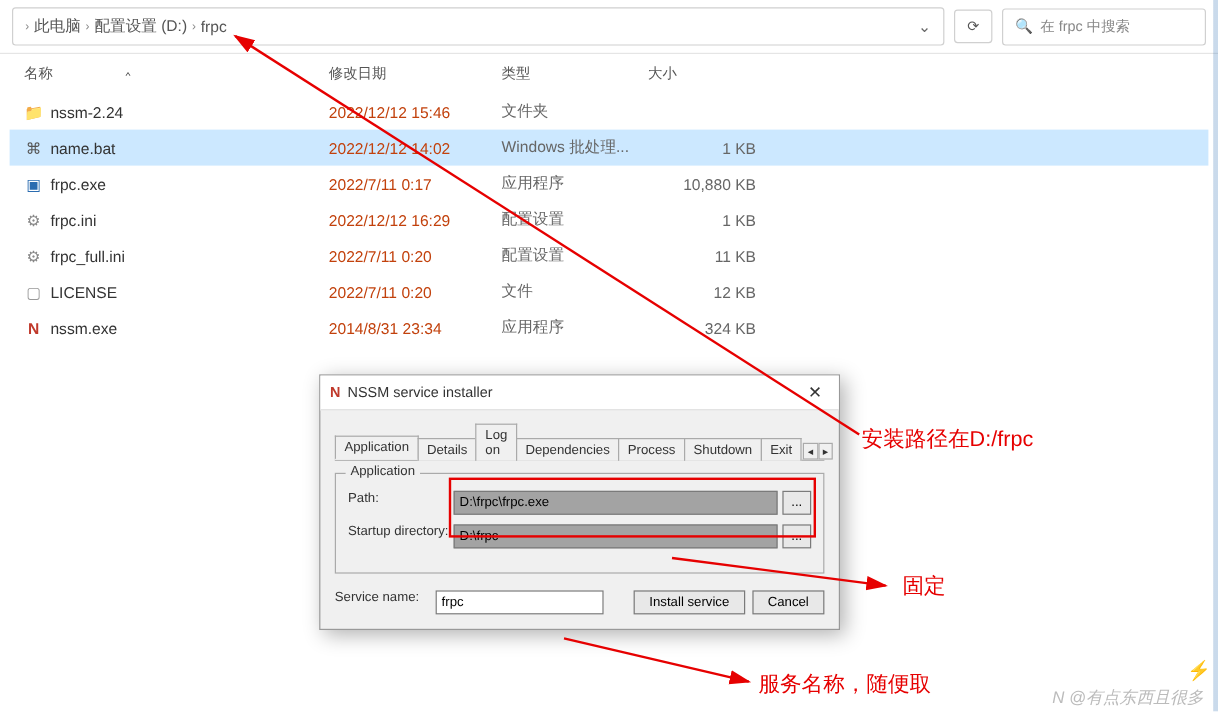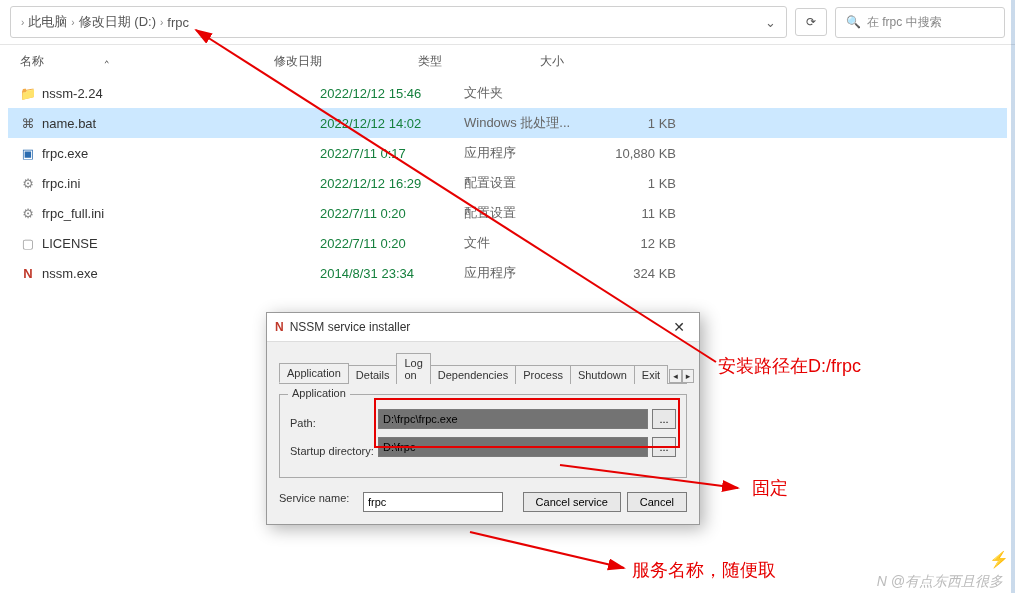--- a/index.html
+++ b/index.html
@@ -61,21 +61,21 @@
     .file-list { padding: 2px 8px; }
     .row {
       display: flex;
       align-items: center;
       padding: 6px 12px;
       font-size: 13px;
       color: #333;
     }
     .row.selected { background: #cce8ff; }
     .row > .c1 { width: 254px; display:flex; align-items:center; gap:6px;}
-    .row > .c2 { width: 144px; color: #15803d; margin-left: 46px; }
+    .row > .c2 { width: 144px; color: #c2410c; }
     .row > .c3 { width: 122px; color: #666; }
     .row > .c4 { width: 90px; text-align: right; color: #666; }
     .ico { width: 16px; height: 16px; display:inline-flex; align-items:center; justify-content:center; font-size:13px;}
     .ico-folder { color: #f0b429; }
     .ico-bat { color: #555; }
     .ico-exe { color: #2b6cb0; }
     .ico-ini { color: #888; }
     .ico-file { color: #999; }
     .ico-nssm { color: #c0392b; font-weight:bold;}
     
@@ -126,28 +126,28 @@
       position: relative;
     }
     .group-title {
       position: absolute;
       top: -8px;
       left: 8px;
       background: #f0f0f0;
       padding: 0 4px;
       font-size: 11px;
     }
-    .form-row { display:flex; align-items: flex-end; margin-bottom: 8px; gap:4px;}
+    .form-row { display:flex; align-items: flex-start; margin-bottom: 8px; gap:4px;}
     .form-row label { width: 84px; }
     .form-row input[type=text] {
       flex: 1;
       border: 1px solid #7a7a7a;
       padding: 2px 4px;
       font-size: 11px;
-      background: #737373;
+      background: #a3a3a3;
       height: 20px;
     }
     .browse-btn {
       width: 24px; height: 20px;
       border: 1px solid #7a7a7a;
       background: #e8e8e8;
       font-size: 11px;
       text-align:center;
       line-height:16px;
     }
@@ -199,21 +199,21 @@
     svg.overlay { position:absolute; left:0; top:0; pointer-events:none;}
   </style>
 </head>
 <body>
 
 <div class="addr-bar">
   <div class="breadcrumb">
     <span class="sep">›</span>
     <span>此电脑</span>
     <span class="sep">›</span>
-    <span>修改日期 (D:)</span>
+    <span>配置设置 (D:)</span>
     <span class="sep">›</span>
     <span>frpc</span>
     <span class="chev-wrap">
       <span>⌄</span>
     </span>
   </div>
   <div class="refresh-btn">
     <span>⟳</span>
   </div>
   <div class="search">
@@ -330,21 +330,21 @@
       <div class="form-row">
         <label>Startup directory:</label>
         <input type="text" value="D:\frpc" style="">
         <button class="browse-btn">...</button>
       </div>
     </div>
     <div class="dlg-footer">
       <label>Service name:</label>
       <input type="text" value="frpc" style="">
       <div style="flex:1"></div>
-      <button class="win-btn">Cancel service</button>
+      <button class="win-btn">Install service</button>
       <button class="win-btn">Cancel</button>
     </div>
   </div>
 </div>
 
 <div class="red-box" style="left:374px; top:398px; width:306px; height:50px;"></div>
 
 <svg class="overlay" width="1015" height="593">
   <defs>
     <marker id="ah" markerWidth="10" markerHeight="10" refX="8" refY="3" orient="auto">

